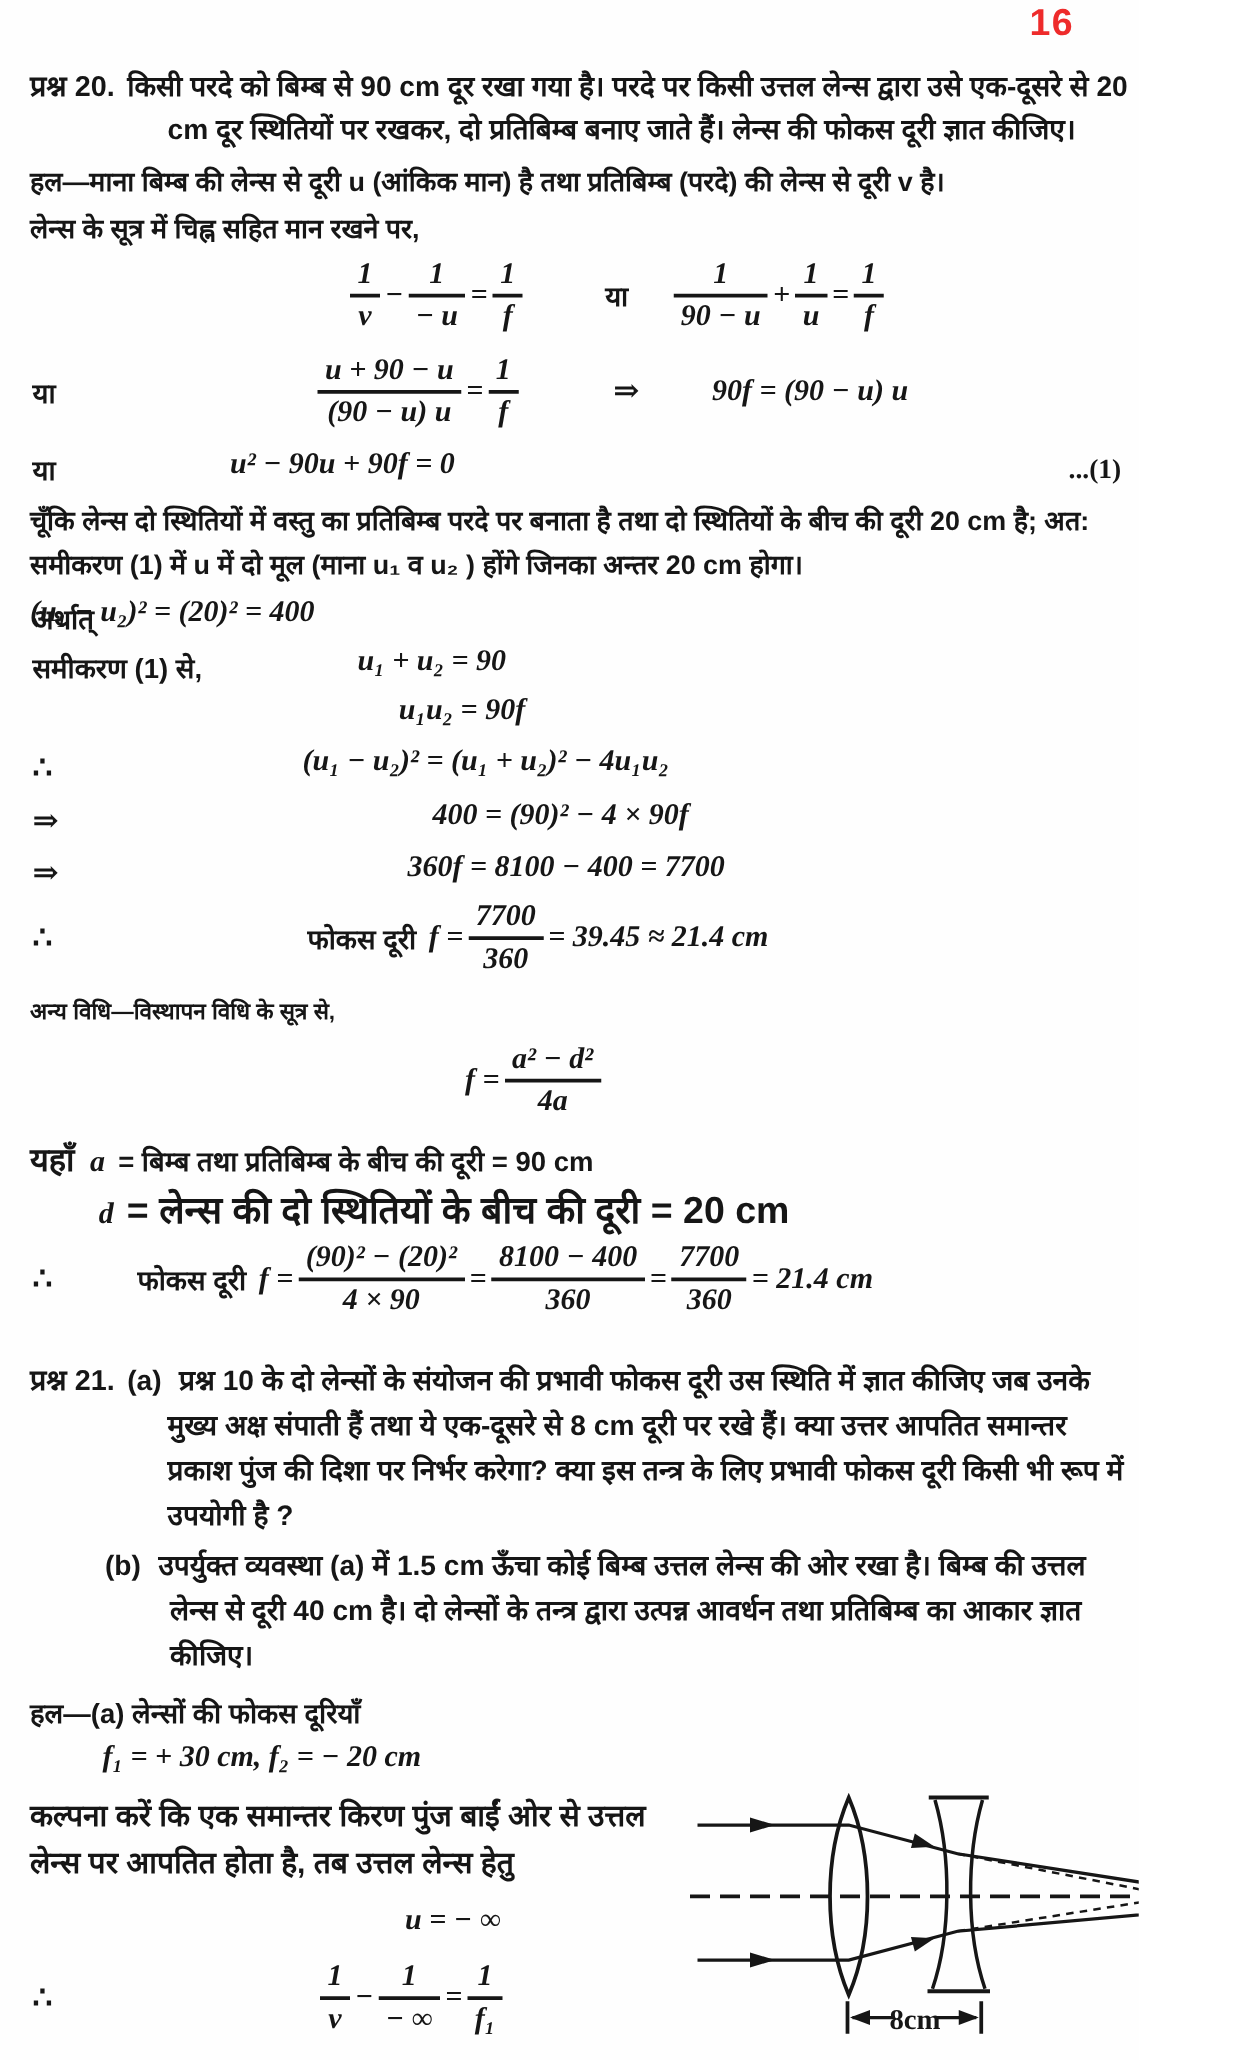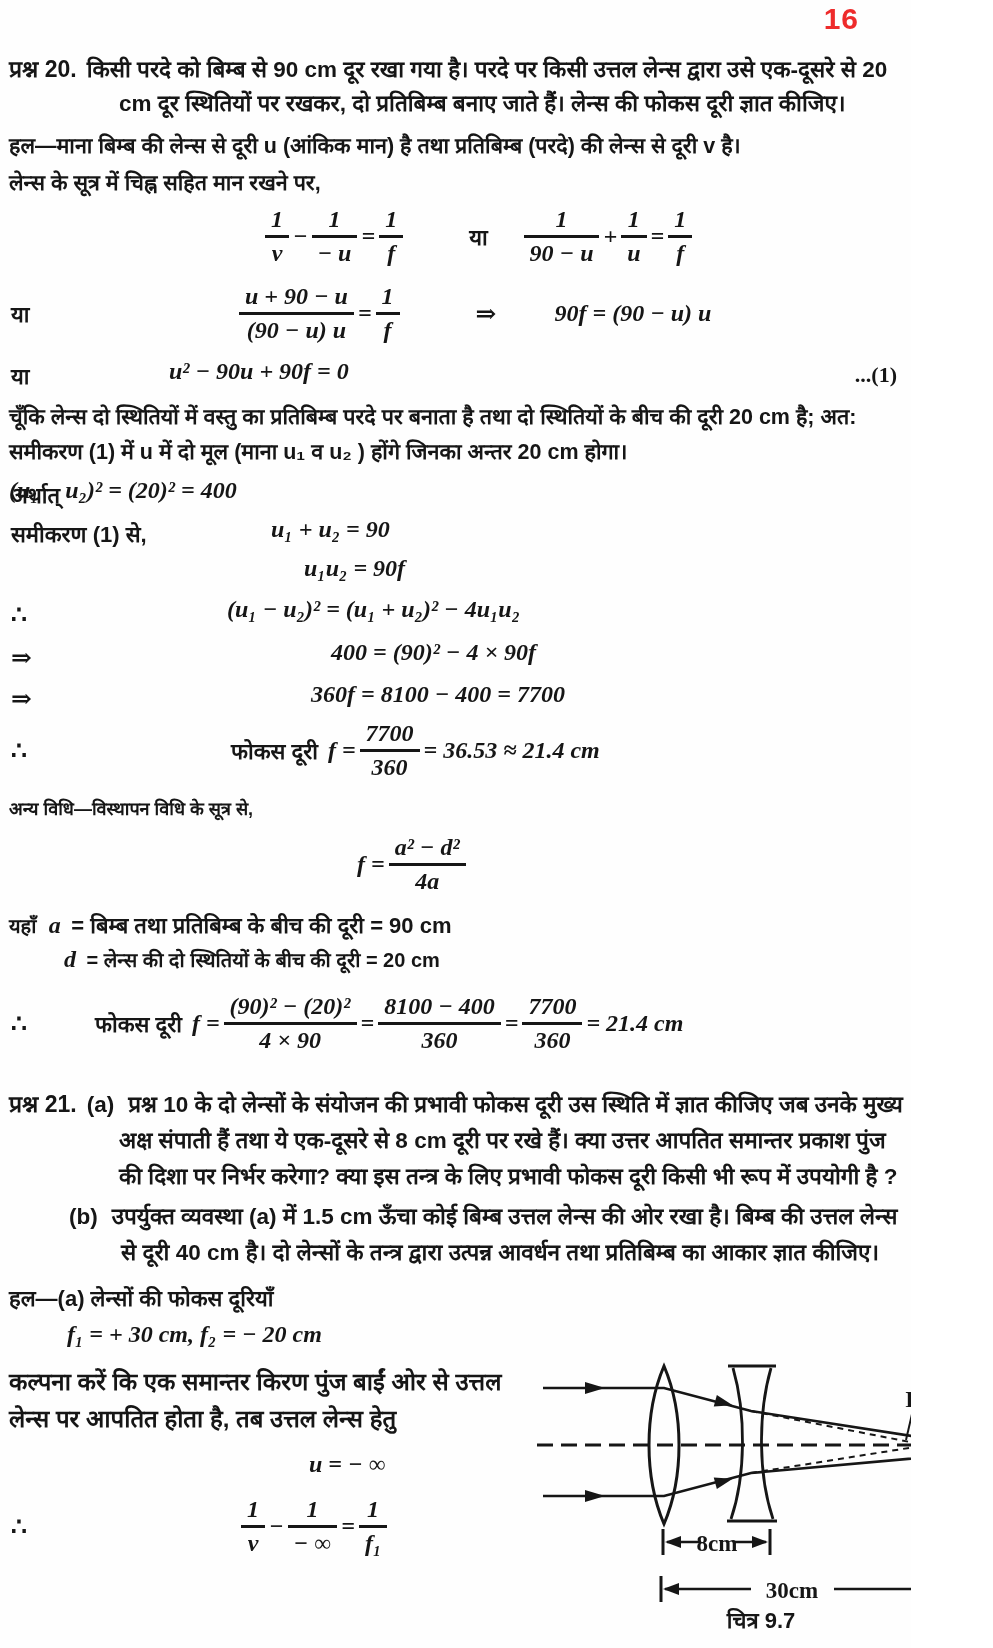--- a/index.html
+++ b/index.html
@@ -1,21 +1,21 @@
 <!DOCTYPE html>
 <html><head>
 <meta charset="utf-8">
 <style>
   html,body{margin:0;padding:0;background:#ffffff;}
   .page{
     position:relative;width:911px;height:1648px;background:#fefefe;
     overflow:hidden;color:#161616;
     font-family:"Liberation Sans","DejaVu Sans",sans-serif;
   }
-  .content{padding:0 6px 0 9px;}
+  .content{padding:0 6px 0 24px;}
   .pagenum{
     position:absolute;top:2px;right:52px;
     font:bold 30px "Liberation Sans",sans-serif;color:#ee2b2b;letter-spacing:1px;
   }
   .hi{font-family:"Liberation Sans","DejaVu Sans",sans-serif;font-weight:bold;color:#161616;}
   .qpara{font-size:22.5px;line-height:34px;font-weight:bold;}
   .hang{padding-left:110px;text-indent:-110px;}
   .hangb{padding-left:112px;text-indent:-52px;}
   .qlabel{font-size:23px;margin-right:10px;}
   .plabel{margin-right:14px;}
@@ -145,42 +145,42 @@
     </div>
 
     <div class="row fracrow" style="margin-top:4px;height:62px">
       <span class="lbl sym">∴</span>
       <span class="hi" style="font-size:22px;margin-left:222px">फोकस दूरी</span>
       <span class="eq" style="margin-left:10px">f =</span>
       <span class="eq frac">
           <span class="fn">7700</span>
           <span class="fd">360</span>
         </span>
-      <span class="eq">= 36.53 ≈ 21.4 cm</span>
+      <span class="eq">= 39.45 ≈ 21.4 cm</span>
     </div>
 
     <div class="solline" style="margin-top:12px;font-size:18px">अन्य विधि—विस्थापन विधि के सूत्र से,</div>
 
     <div class="row fracrow" style="margin-top:3px;height:72px">
       <span class="eq" style="margin-left:348px">f =</span>
       <span class="eq frac">
           <span class="fn">a² − d²</span>
           <span class="fd">4a</span>
         </span>
     </div>
 
     <div class="row" style="margin-top:9px;height:34px">
-      <span class="hi" style="font-size:20px">यहाँ</span>
+      <span class="hi" style="font-size:26px">यहाँ</span>
       <span class="eq" style="margin-left:8px">a</span>
       <span class="hi" style="font-size:22px;margin-left:6px">=  बिम्ब  तथा प्रतिबिम्ब के बीच की दूरी = 90 cm</span>
     </div>
 
     <div class="row" style="margin-top:3px;height:34px">
       <span class="eq" style="margin-left:55px">d</span>
-      <span class="hi" style="font-size:20px;margin-left:6px">=  लेन्स की दो स्थितियों के बीच की दूरी = 20 cm</span>
+      <span class="hi" style="font-size:30px;margin-left:6px">=  लेन्स की दो स्थितियों के बीच की दूरी = 20 cm</span>
     </div>
 
     <div class="row fracrow" style="margin-top:8px;height:70px">
       <span class="lbl sym">∴</span>
       <span class="hi" style="font-size:22px;margin-left:86px">फोकस दूरी</span>
       <span class="eq" style="margin-left:10px">f =</span>
       <span class="eq frac">
           <span class="fn">(90)² − (20)²</span>
           <span class="fd">4 × 90</span>
         </span>

